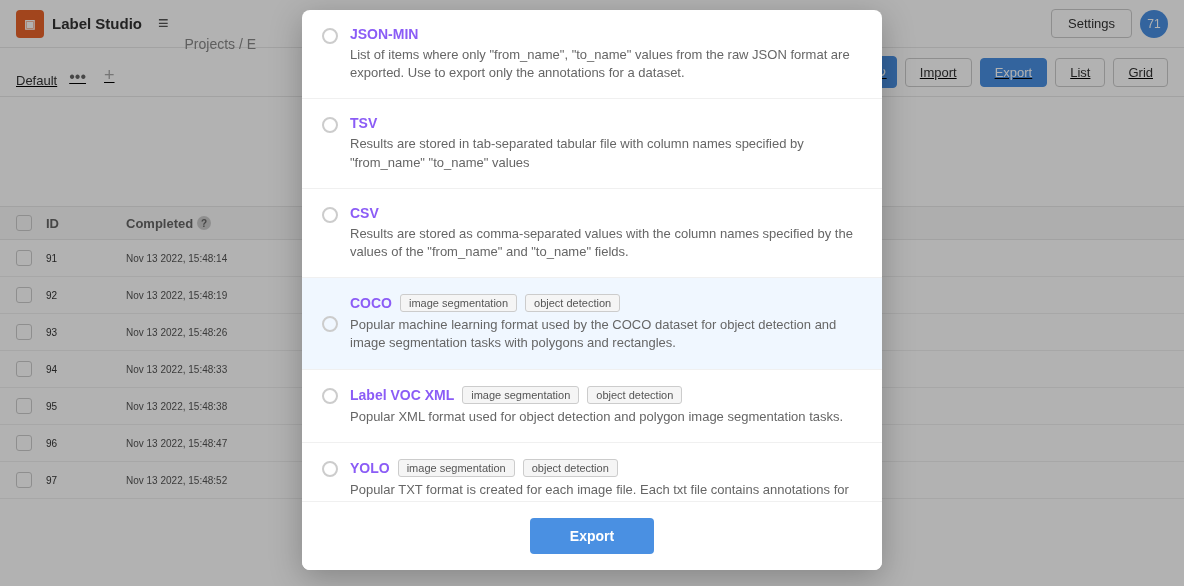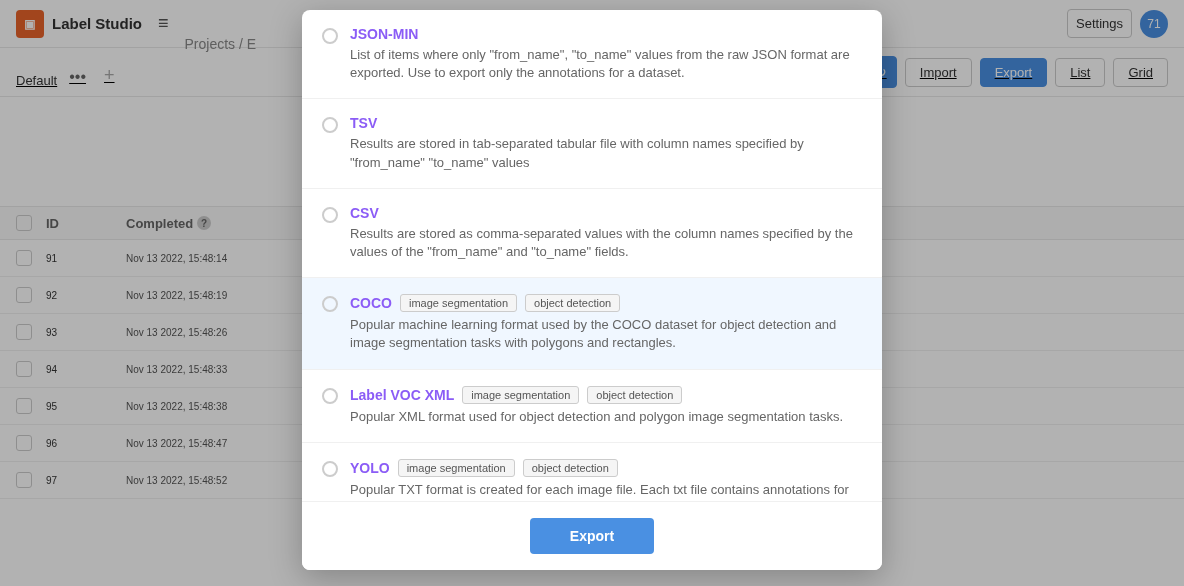--- a/index.html
+++ b/index.html
@@ -29,21 +29,21 @@
       width: 28px; height: 28px;
       background: #e8632a;
       border-radius: 4px;
       display: flex; align-items: center; justify-content: center;
       color: white; font-size: 12px; font-weight: bold;
     }
     .header-menu-icon { font-size: 18px; color: #555; cursor: pointer; padding: 4px; }
     .header-breadcrumb { font-size: 14px; color: #888; margin-top: 41px; }
     .header-right { margin-left: auto; display: flex; align-items: center; gap: 8px; }
     .settings-btn {
-      padding: 6px 8px; border: 1px solid #ccc; border-radius: 4px;
+      padding: 6px 16px; border: 1px solid #ccc; border-radius: 4px;
       background: #fff; font-size: 13px; cursor: pointer; color: #333;
     }
     .user-badge {
       width: 28px; height: 28px; border-radius: 50%;
       background: #4a90e2; color: white; font-size: 12px;
       display: flex; align-items: center; justify-content: center;
     }
 
     
     .sub-toolbar {
@@ -132,21 +132,21 @@
     .modal-scroll {
       padding: 0;
     }
 
     .format-item {
       padding: 16px 20px;
       border-bottom: 1px solid #f0f0f0;
       display: flex; align-items: flex-start; gap: 12px;
       cursor: pointer;
     }
-    .format-item.highlighted { background: #f0f7ff; }
+    .format-item.highlighted { background: #f0f7ff; align-items: center; }
 
     .radio-circle {
       width: 16px; height: 16px;
       border: 2px solid #ccc;
       border-radius: 50%;
       margin-top: 2px;
       flex-shrink: 0;
       cursor: pointer;
     }
 

